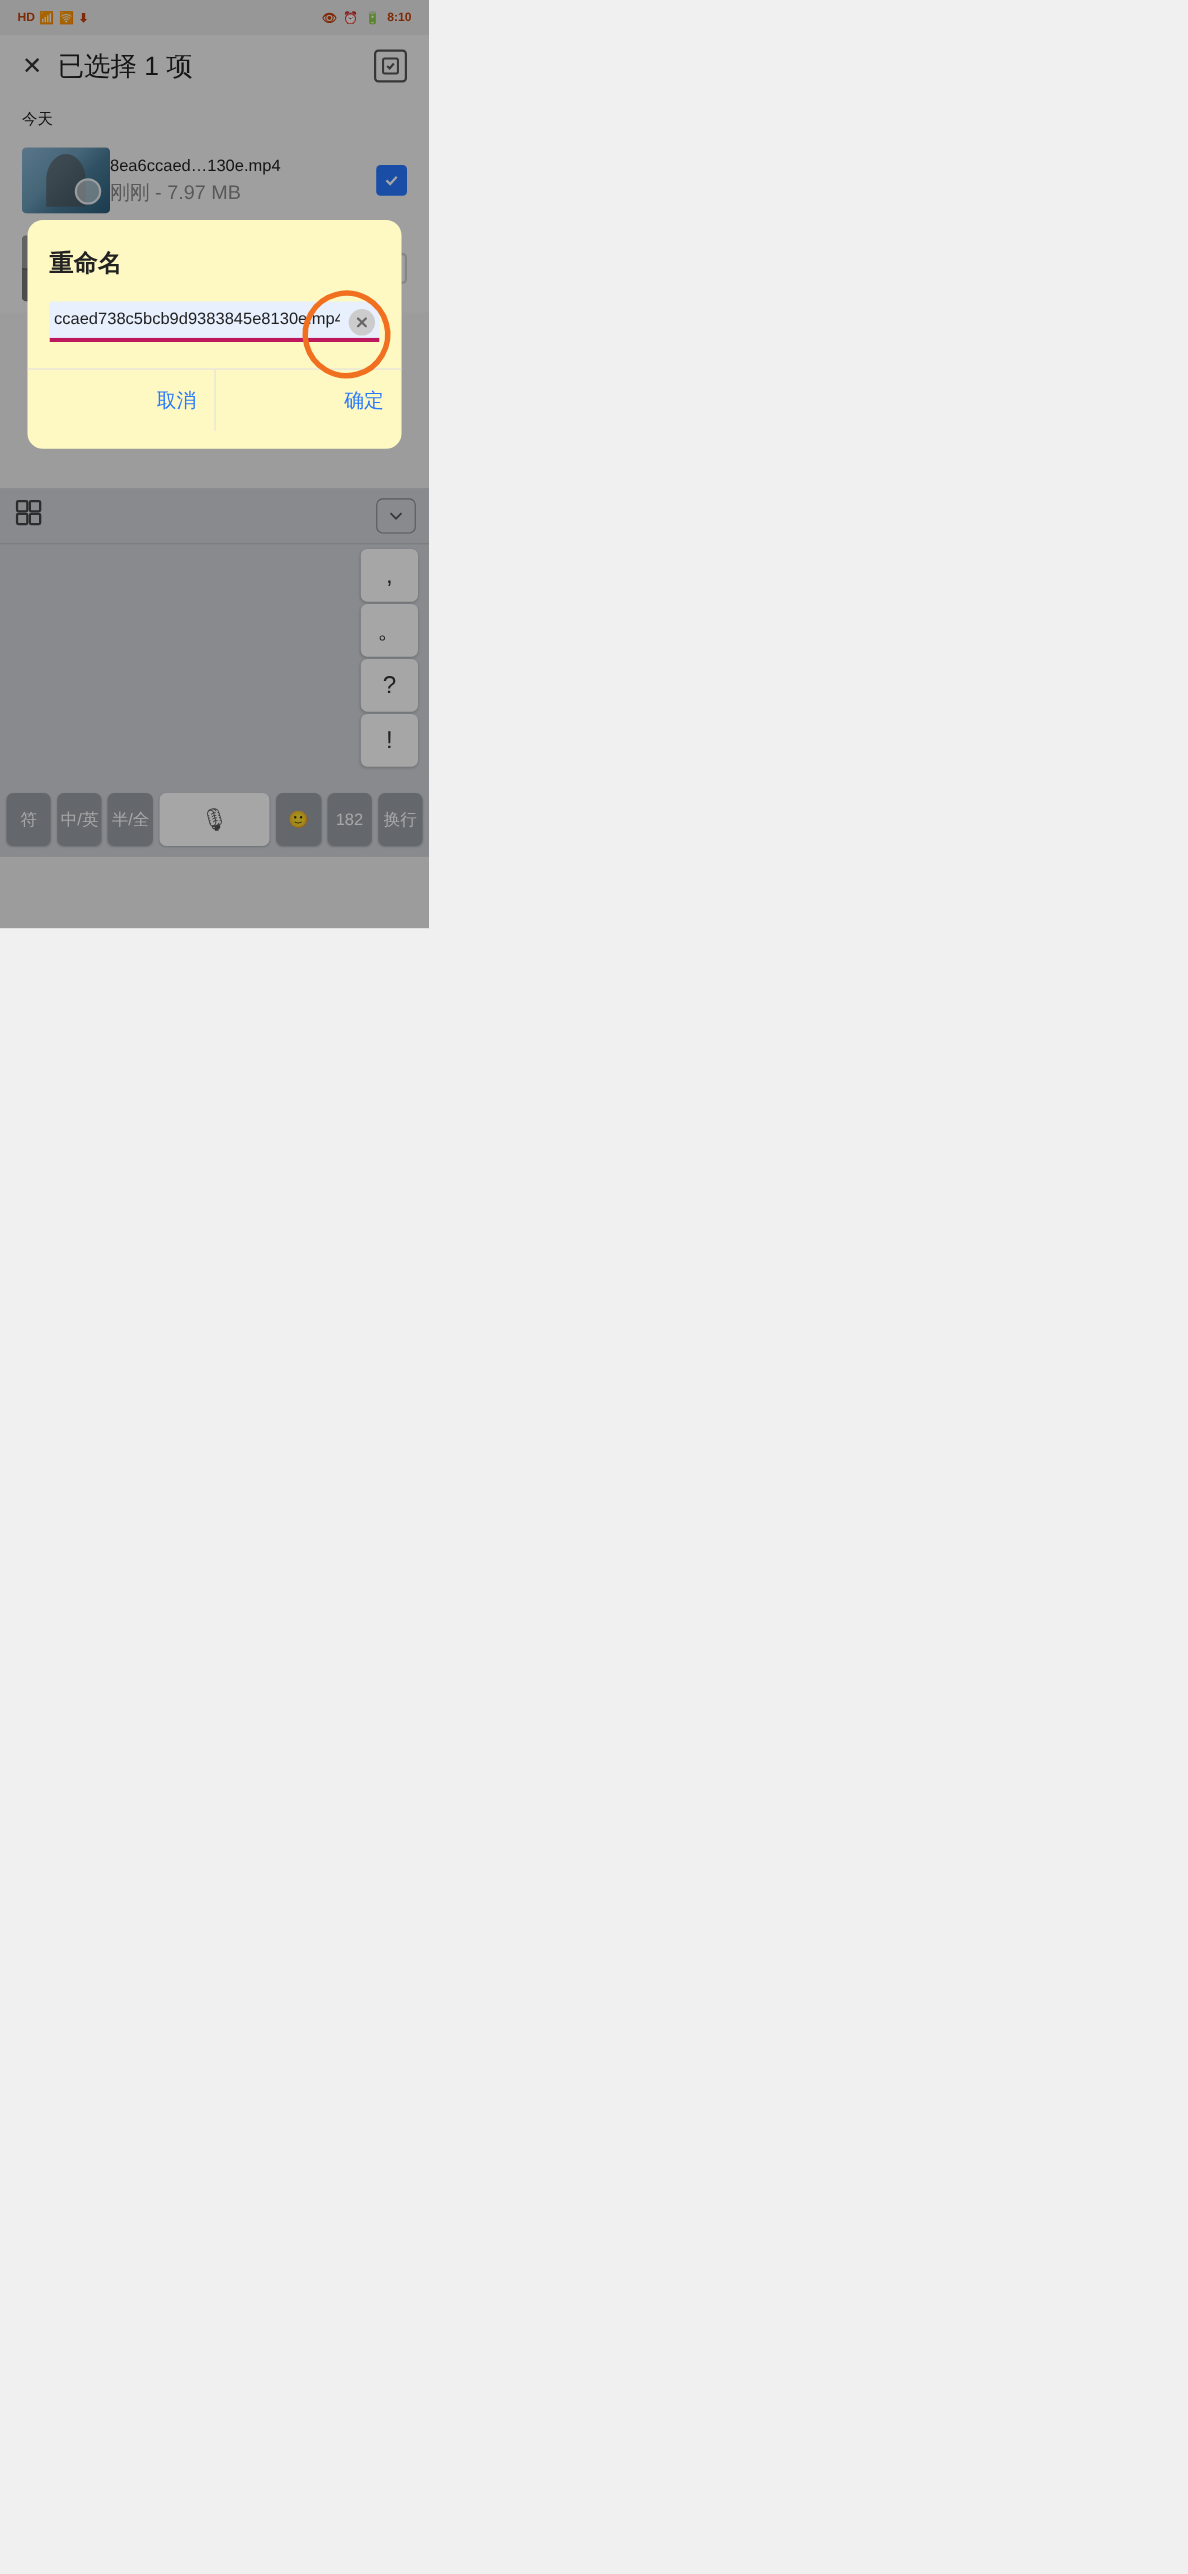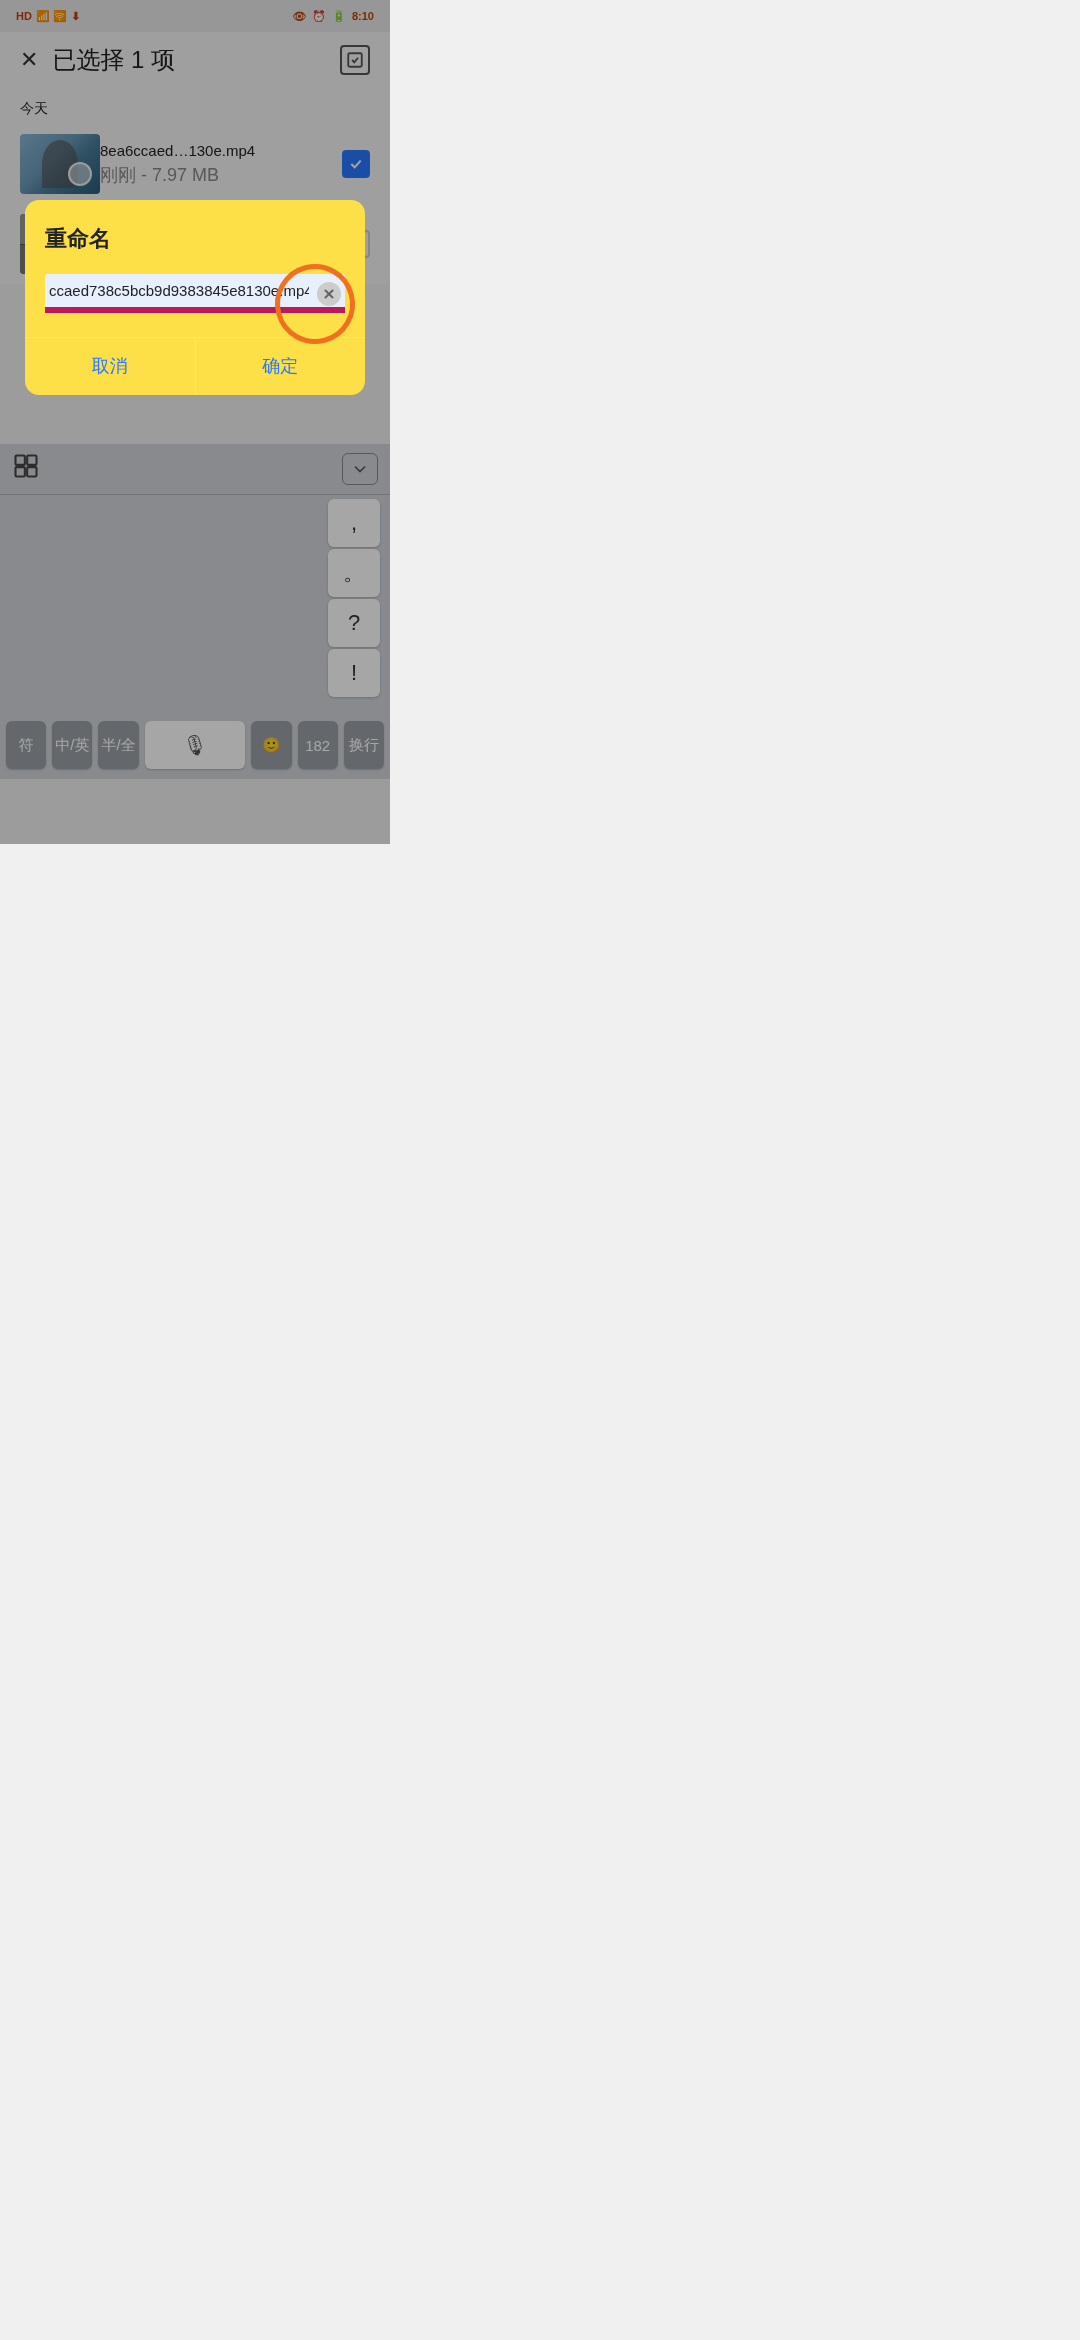--- a/index.html
+++ b/index.html
@@ -193,40 +193,40 @@
       right: 0;
       bottom: 0;
       background: rgba(0,0,0,0.35);
       display: flex;
       align-items: flex-start;
       justify-content: center;
       padding-top: 200px;
       z-index: 10;
     }
     .dialog {
-      background: #fde047;
+      background: #fef9c3;
       border-radius: 14px;
       width: 340px;
-      padding: 24px 20px 1px;
+      padding: 24px 20px 16px;
       position: relative;
     }
     .dialog-title {
       font-size: 22px;
       font-weight: 600;
       color: #222;
       margin-bottom: 20px;
     }
     .dialog-input-container {
       position: relative;
       margin-bottom: 24px;
     }
     .dialog-input {
       width: 100%;
       border: none;
-      border-bottom: 6px solid #be185d;
+      border-bottom: 4px solid #be185d;
       padding: 8px 36px 8px 4px;
       font-size: 15px;
       color: #222;
       background: #e8f0fe;
       outline: none;
       border-radius: 2px 2px 0 0;
     }
     .clear-btn {
       position: absolute;
       right: 4px;
@@ -266,21 +266,21 @@
     }
 
     .dialog-buttons {
       display: flex;
       border-top: 1px solid #e0e0e0;
       margin: 0 -20px;
     }
     .dialog-btn {
       flex: 1;
       padding: 16px;
-      text-align: center;
+      text-align: right;
       font-size: 18px;
       color: #2979ff;
       cursor: pointer;
       background: none;
       border: none;
     }
     .dialog-btn:first-child {
       border-right: 1px solid #e0e0e0;
     }
 

